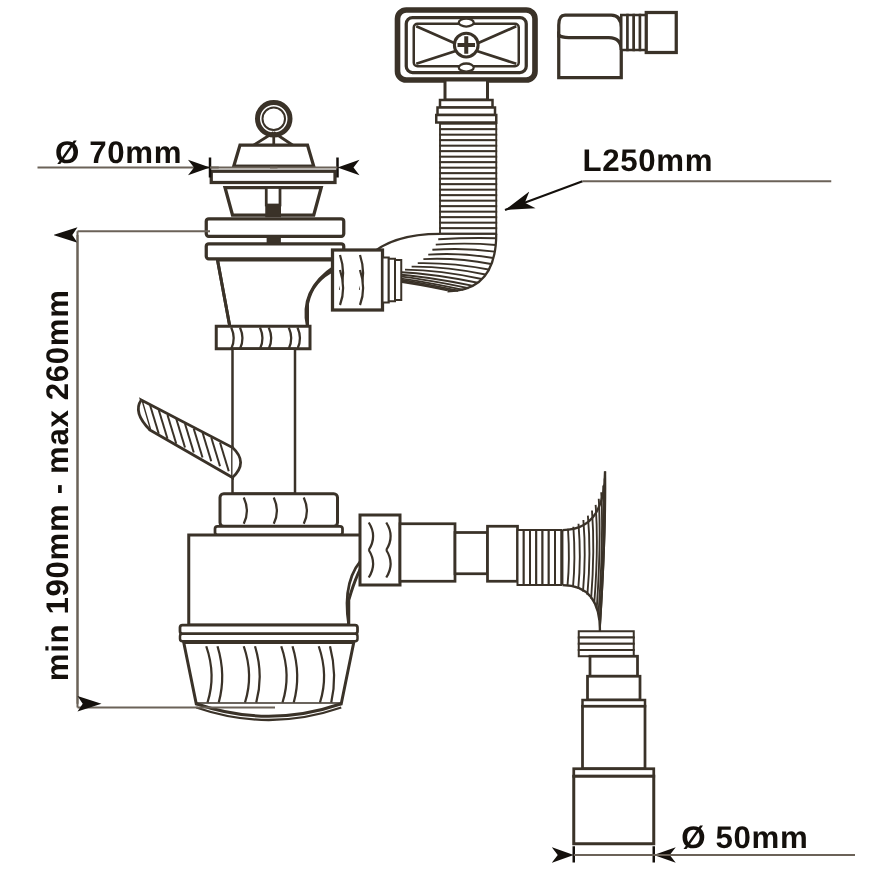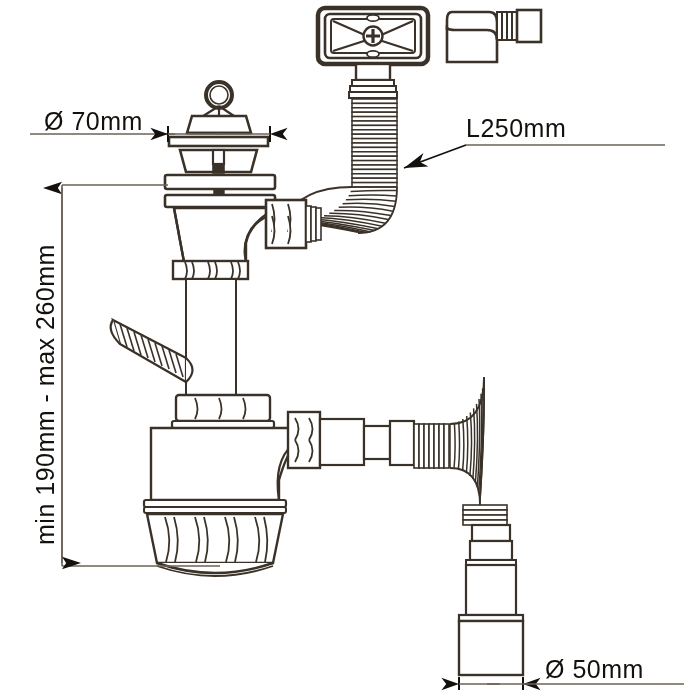--- a/index.html
+++ b/index.html
@@ -1,18 +1,18 @@
 <!DOCTYPE html>
 <html><head>
 <meta charset="utf-8">
 <style>
   html,body{margin:0;padding:0;background:#ffffff;}
   body{width:700px;height:700px;overflow:hidden;
        font-family:"Liberation Sans", sans-serif;}
-  #stage{position:relative;width:700px;height:700px;background:#ef4444;}
+  #stage{position:relative;width:700px;height:700px;background:#ef4444;font-weight:bold;}
   #stage svg{position:absolute;left:0;top:0;}
   .dimtext{font-family:"Liberation Sans", sans-serif;
            font-size:25px;fill:#14100c;letter-spacing:0.5px;}
   .dimtext-rot{font-family:"Liberation Sans", sans-serif;
            font-size:25px;fill:#14100c;letter-spacing:0.5px;}
 </style>
 </head>
 <body>
 
 <div id="stage">

